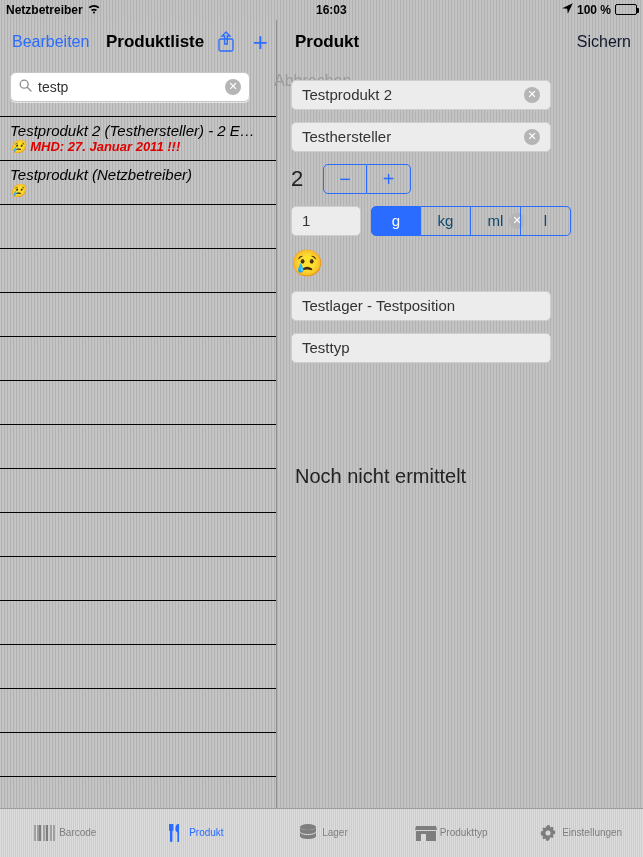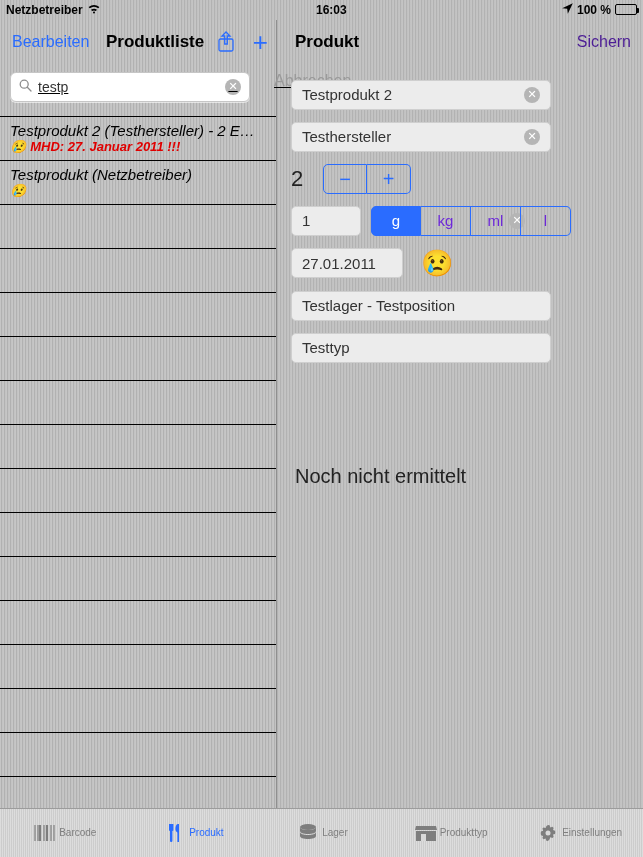--- a/index.html
+++ b/index.html
@@ -49,27 +49,27 @@
       justify-content: space-between;
       padding: 0 8px;
     }
     .navbar .title { font-size: 17px; font-weight: 700; color: #000; }
     .navbar .btn-plain {
       color: #2a6cff;
       font-size: 16px;
       background: none; border: none; cursor: pointer;
       padding: 4px 4px;
     }
-    .navbar .btn-disabled { color: #4c1d95; padding-left: 14px; }
+    .navbar .btn-disabled { color: #0f172a; padding-left: 14px; }
     .navbar .btn-group { display: flex; align-items: center; gap: 18px; }
     .icon-share svg { width: 18px; height: 22px; display:block; }
     .icon-plus { font-size: 26px; line-height: 1; color: #2a6cff; font-weight: 300; }
 
     
-    .search-row { display: flex; align-items: flex-start; gap: 24px; padding: 8px 10px 14px 10px; text-decoration: underline; }
+    .search-row { display: flex; align-items: flex-start; gap: 24px; padding: 8px 10px 14px 10px; }
     .search-field {
       flex: 1;
       height: 30px;
       background: #fff;
       border: 1px solid #c6c6c6;
       border-radius: 6px;
       display: flex; align-items: center;
       padding: 0 8px;
       gap: 6px;
       box-shadow: 0 1px 0 rgba(255,255,255,0.6);
@@ -123,21 +123,21 @@
       cursor: pointer;
     }
     .stepper button:first-child { border-radius: 5px 0 0 5px; }
     .stepper button:last-child { border-radius: 0 5px 5px 0; border-left: none;}
     .unit-row { display:flex; align-items:center; gap:10px;}
     .unit-field { width: 70px; }
     .segmented { display:flex; }
     .segmented .seg {
       width: 50px; height: 30px;
       border: 1.5px solid #2a6cff;
-      color: #6d28d9;
+      color: #0c4a6e;
       display:flex; align-items:center; justify-content:center;
       font-size: 15px;
       cursor:pointer;
       border-left:none;
     }
     .segmented .seg:first-child { border-left:1.5px solid #2a6cff; border-radius:5px 0 0 5px;}
     .segmented .seg:last-child { border-radius:0 5px 5px 0;}
     .segmented .seg.selected { background:#2a6cff; color:#fff;}
     .date-row { display:flex; align-items:center; gap:18px;}
     .date-field { width: 112px;}
@@ -281,23 +281,20 @@
           </div>
           <div class="segmented">
             <div class="seg selected">g</div>
             <div class="seg">kg</div>
             <div class="seg">ml</div>
             <div class="seg">l</div>
           </div>
         </div>
 
         <div class="date-row">
-          <div class="field date-field">
-            <input class="val" value="27.01.2011" style="">
-          </div>
           <span class="big-emoji">😢</span>
         </div>
 
         <div class="field" style="max-width:260px;">
           <span class="val">Testlager - Testposition</span>
         </div>
 
         <div class="field" style="max-width:260px;">
           <span class="val">Testtyp</span>
         </div>

